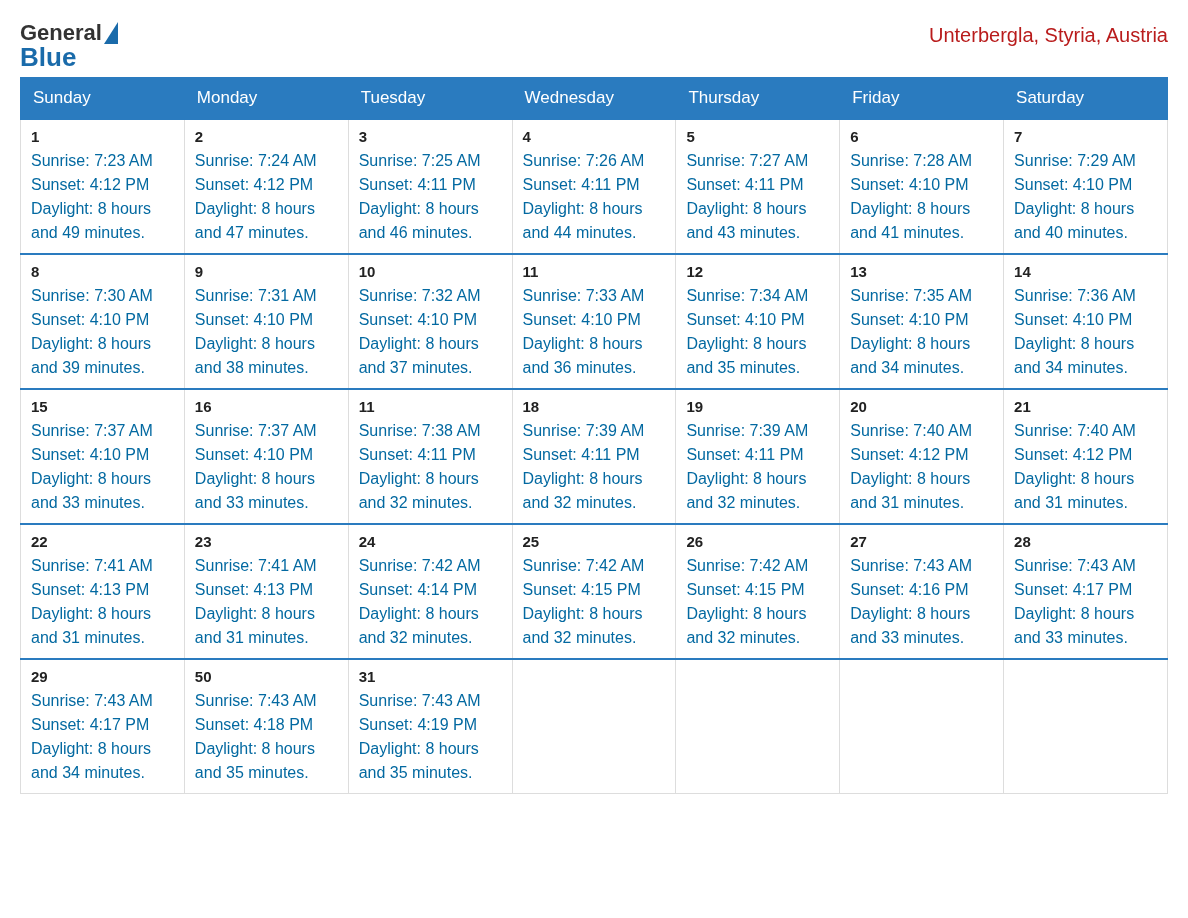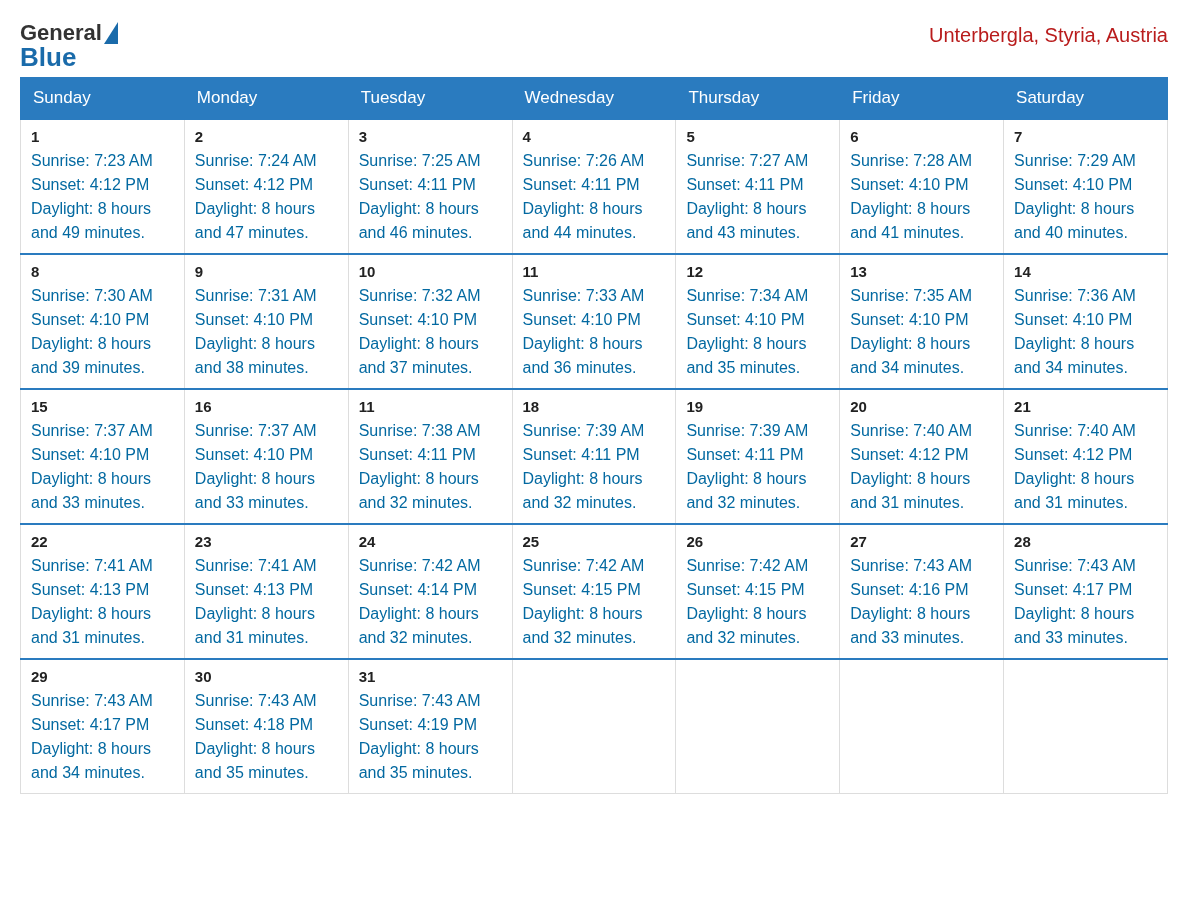--- a/index.html
+++ b/index.html
@@ -366,21 +366,21 @@
       <tr>
         <td>
         <div class="day-number">29</div>
         <div class="day-info">
           Sunrise: 7:43 AM<br>
           Sunset: 4:17 PM<br>
           Daylight: 8 hours<br>and 34 minutes.
         </div>
       </td>
         <td>
-        <div class="day-number">30</div>
+        <div class="day-number">50</div>
         <div class="day-info">
           Sunrise: 7:43 AM<br>
           Sunset: 4:18 PM<br>
           Daylight: 8 hours<br>and 35 minutes.
         </div>
       </td>
         <td>
         <div class="day-number">31</div>
         <div class="day-info">
           Sunrise: 7:43 AM<br>

